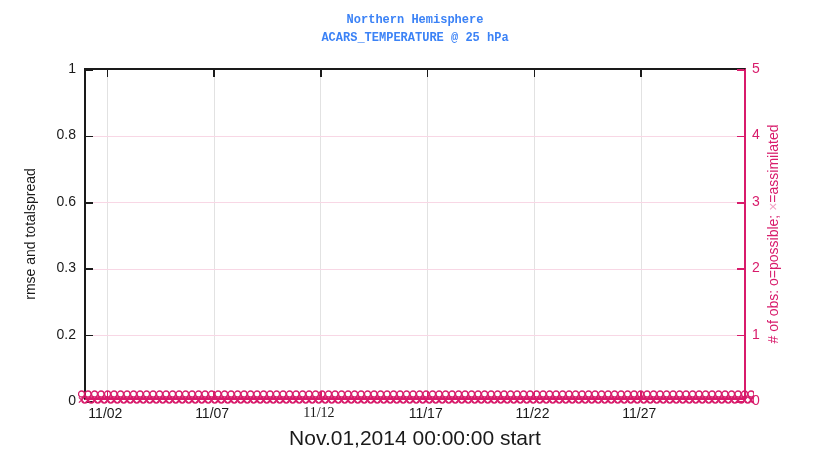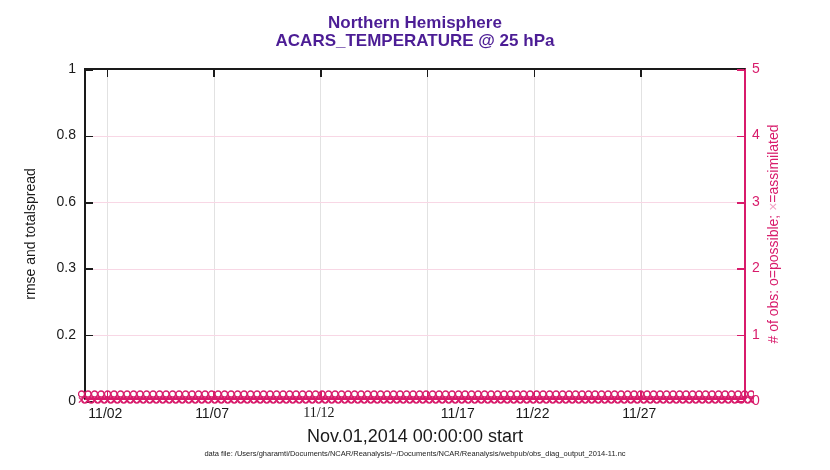--- a/index.html
+++ b/index.html
@@ -1,21 +1,21 @@
 <!DOCTYPE html>
 <html><head>
 <meta charset="utf-8">
 <style>
   html,body{margin:0;padding:0;background:#ffffff;}
   #figure{
     position:relative;width:830px;height:470px;background:#ffffff;
     font-family:"Liberation Sans","DejaVu Sans",sans-serif;overflow:hidden;
   }
   .title-line{position:absolute;left:84px;width:662px;text-align:center;
-    font-weight:bold;font-size:17px;color:#4c1d95;}
+    font-weight:bold;font-size:12px;color:#3b82f6;font-family:Liberation Mono, monospace;}
   #title-line1{top:13px;}
   #title-line2{top:31px;}
   #plot-area{
     position:absolute;left:84px;top:68px;width:662px;height:332px;
     border-top:2px solid #1a1a1a;border-left:2px solid #1a1a1a;
     border-right:2px solid #d81b6b;border-bottom:2px solid #d81b6b;
     box-sizing:border-box;background:#fff;
   }
   .grid-v{position:absolute;top:0;width:1px;height:100%;background:#e2e2e2;}
   .grid-h{position:absolute;left:0;height:1px;width:100%;background:#f8d7e5;}
@@ -32,21 +32,21 @@
   #ylabel-left{
     position:absolute;left:30px;top:234px;transform:translate(-50%,-50%) rotate(-90deg);
     font-size:14px;color:#1a1a1a;white-space:nowrap;
   }
   #ylabel-right{
     position:absolute;left:773px;top:234px;transform:translate(-50%,-50%) rotate(-90deg);
     font-size:14px;color:#d81b6b;white-space:nowrap;
   }
   #ylabel-right .lite{color:#f2a0c3;}
   #xlabel{position:absolute;left:84px;width:662px;top:426px;text-align:center;
-    font-size:18px;color:#1a1a1a;}
+    font-size:21px;color:#1a1a1a;}
   #legend{position:absolute;left:556px;top:78px;}
   .legend-row{display:flex;align-items:center;height:22px;}
   .legend-row svg{display:block;margin-right:4px;}
   .legend-label{font-size:14.5px;color:#000;white-space:nowrap;}
   #obs-band{position:absolute;left:78px;top:389px;z-index:5;}
   #footer-note{position:absolute;left:0;width:830px;top:449px;text-align:center;
     font-size:7.5px;color:#222;}
 </style>
 </head>
 <body>
@@ -412,26 +412,25 @@
         <path d="M657.4 8.4 L662.6 13.6 M657.4 13.6 L662.6 8.4"></path>
         <circle cx="666.5" cy="5" r="3"></circle>
         <circle cx="669.75" cy="11" r="3"></circle>
         <path d="M663.9 8.4 L669.1 13.6 M663.9 13.6 L669.1 8.4"></path>
         <circle cx="673" cy="5" r="3"></circle>
         <circle cx="676.25" cy="11" r="3"></circle>
         <path d="M670.4 8.4 L675.6 13.6 M670.4 13.6 L675.6 8.4"></path>
       </g>
     </svg>
 
-  <div id="footer-note">data file: /Users/gharamti/Documents/NCAR/Reanalysis/~/Documents/NCAR/Reanalysis/webpub/obs_diag_output_2014-11.nc</div>
 
 <div class="xtick-label" style="left: 105.355px;">11/02</div>
     <div class="xtick-label" style="left: 212.129px;">11/07</div>
     <div class="xtick-label" style="left: 318.903px; font-family: Liberation Serif, serif;">11/12</div>
-    <div class="xtick-label" style="left: 425.677px; margin-left: 32px;">11/17</div>
+    <div class="xtick-label" style="left: 425.677px;">11/17</div>
     <div class="xtick-label" style="left: 532.452px;">11/22</div>
     <div class="xtick-label" style="left: 639.226px;">11/27</div>
     <div class="ytick-label" style="top: 392px;">0</div>
     <div class="ytick-label-r" style="top: 392px;">0</div>
     <div class="ytick-label" style="top: 325.6px;">0.2</div>
     <div class="ytick-label-r" style="top: 325.6px;">1</div>
     <div class="ytick-label" style="top: 259.2px;">0.3</div>
     <div class="ytick-label-r" style="top: 259.2px;">2</div>
     <div class="ytick-label" style="top: 192.8px;">0.6</div>
     <div class="ytick-label-r" style="top: 192.8px;">3</div>

